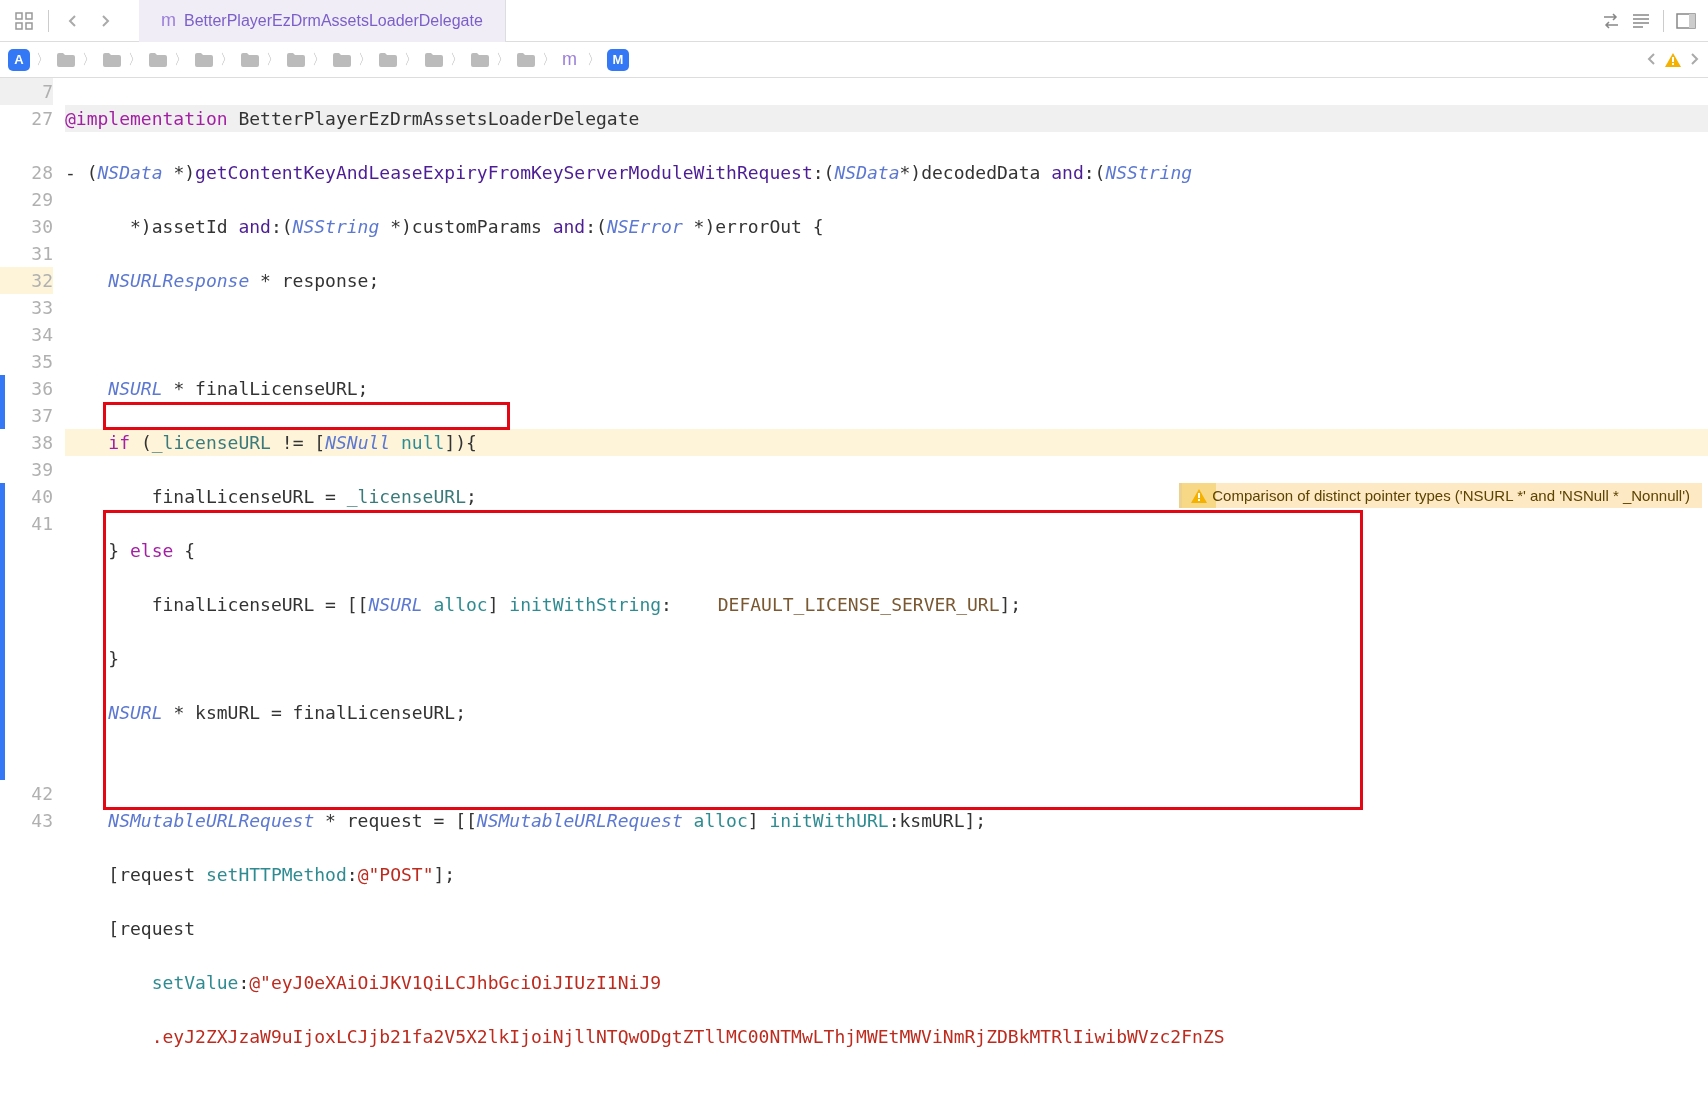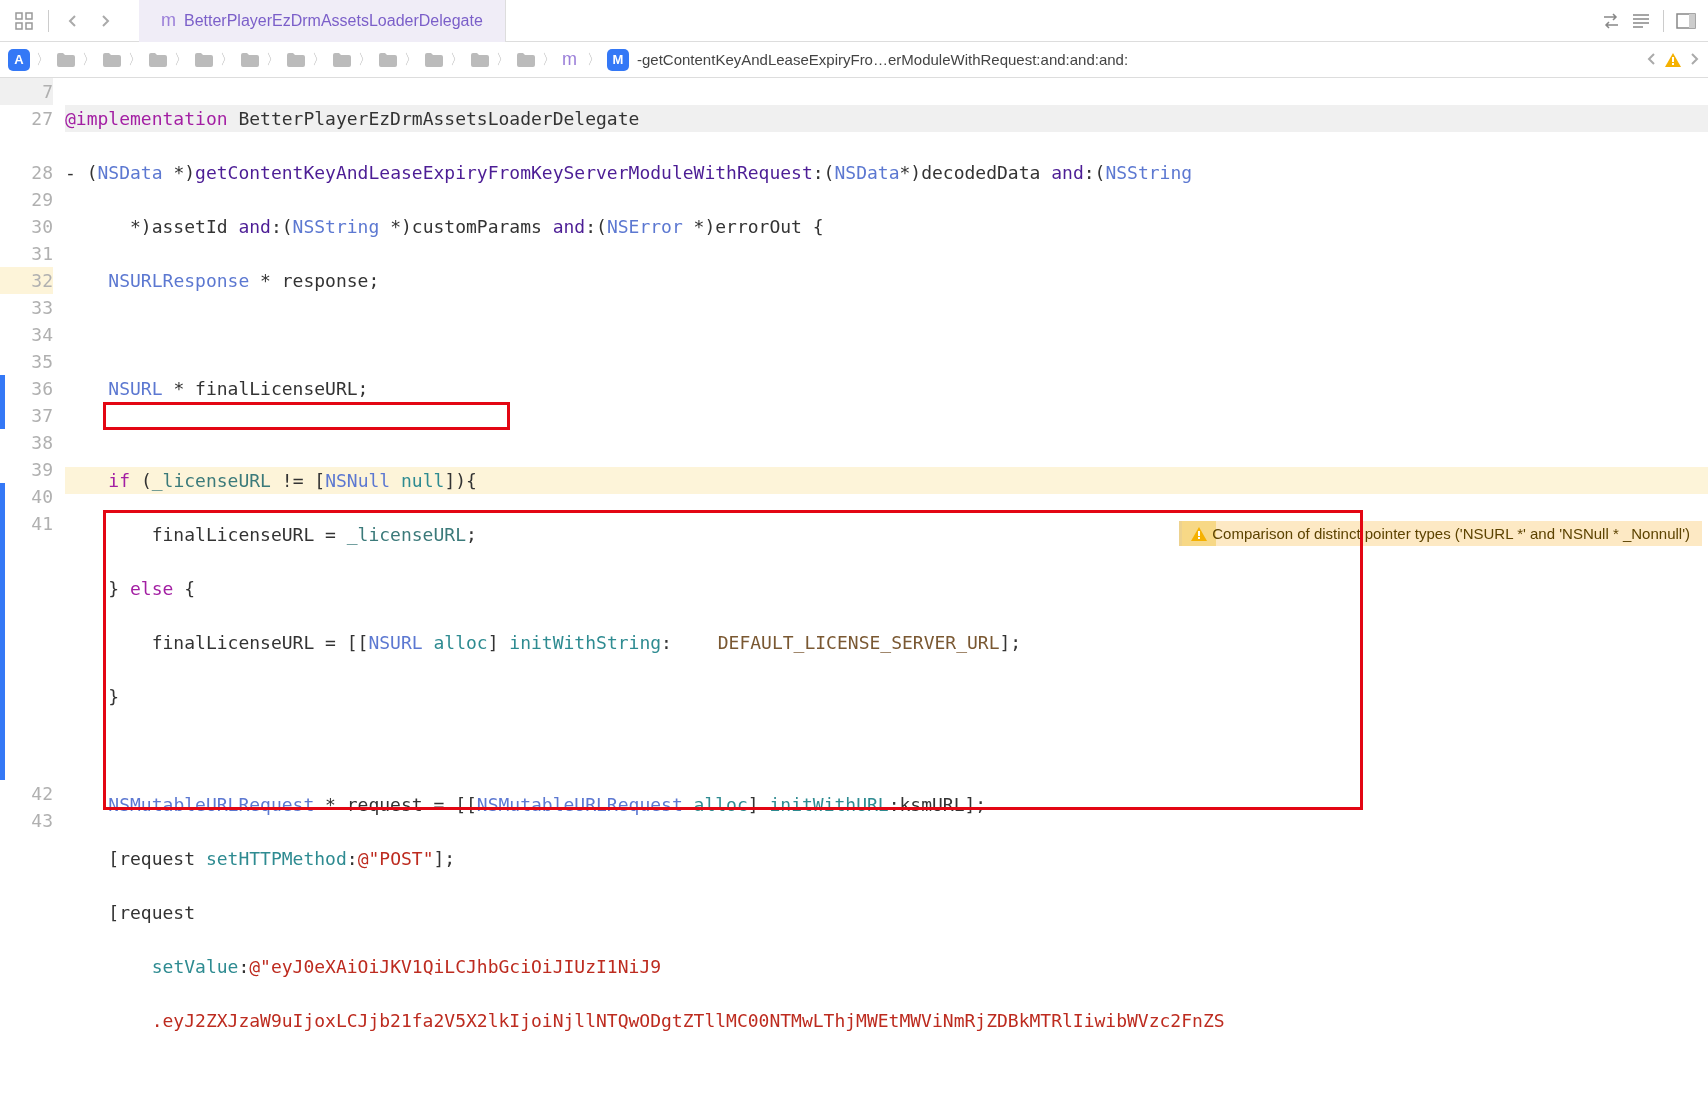--- a/index.html
+++ b/index.html
@@ -147,21 +147,21 @@
     position: relative;
   }
   .code {
     flex: 1;
     white-space: pre;
     position: relative;
     color: #333;
   }
   .ln { height: 27px; }
   .kw { color: #a31fa3; }
-  .type { color: #5c78d1; }
+  .type { color: #5c78d1; font-style: italic; }
   .method { color: #4c1d95; }
   .ident { color: #2e8b91; }
   .str { color: #bd2b1f; }
   .macro { color: #7a5832; margin-left: 35px; }
   .at { color: #a31fa3; margin-top: 39px; }
   .plain { color: #333; }
   .priv { color: #3b7a7a; }
   .change-bar {
     position: absolute;
     left: 0;
@@ -343,21 +343,20 @@
     </span>
   <span class="bc-chevron">〉</span>
 
   <span class="bc-item">
       <span class="bc-m-glyph">m</span>
     </span>
   <span class="bc-chevron">〉</span>
   <span class="bc-item">
       <span class="bc-icon-m">M</span>
     </span>
-  <span class="bc-item bc-text" style="margin-left:6px;">-getContentKeyAndLeaseExpiryFro…erModuleWithRequest:and:and:and:</span>
 
   <div class="bc-end">
     <span><svg width="12" height="12" viewBox="0 0 12 12">
           <path d="M8 1 L3 6 L8 11" fill="none" stroke="#aaa" stroke-width="2"></path>
         </svg></span>
     <span class="warn-tri">
         <svg width="18" height="18" viewBox="0 0 18 18">
           <path d="M9 2 L17 16 L1 16 Z" fill="#f5b100"></path>
           <rect x="8" y="6" width="2" height="5" fill="#fff"></rect>
           <rect x="8" y="12" width="2" height="2" fill="#fff"></rect>
@@ -402,34 +401,35 @@
     <div class="ln">42</div>
     <div class="ln">43</div>
   </div>
   <div class="code">
 <div class="ln" style="background:#f0f0f0;"><span class="at">@implementation</span><span class="plain"> BetterPlayerEzDrmAssetsLoaderDelegate</span></div>
 <div class="ln"><span class="plain">- (</span><span class="type">NSData</span><span class="plain"> *)</span><span class="method">getContentKeyAndLeaseExpiryFromKeyServerModuleWithRequest</span><span class="plain">:(</span><span class="type">NSData</span><span class="plain">*)decodedData </span><span class="method">and</span><span class="plain">:(</span><span class="type">NSString</span></div>
 <div class="ln"><span class="plain">      *)assetId </span><span class="method">and</span><span class="plain">:(</span><span class="type">NSString</span><span class="plain"> *)customParams </span><span class="method">and</span><span class="plain">:(</span><span class="type">NSError</span><span class="plain"> *)errorOut {</span></div>
 <div class="ln"><span class="plain">    </span><span class="type">NSURLResponse</span><span class="plain"> * response;</span></div>
 <div class="ln"></div>
 <div class="ln"><span class="plain">    </span><span class="type">NSURL</span><span class="plain"> * finalLicenseURL;</span></div>
-<div class="ln" style="background:#fdf4d9;position:relative;margin-top:38px;"><span class="plain">    </span><span class="kw">if</span><span class="plain"> (</span><span class="priv">_licenseURL</span><span class="plain"> != [</span><span class="type">NSNull</span><span class="plain"> </span><span class="ident">null</span><span class="plain">]){</span>
+<div class="ln" style="background:#fdf4d9;position:relative;"><span class="plain">    </span><span class="kw">if</span><span class="plain"> (</span><span class="priv">_licenseURL</span><span class="plain"> != [</span><span class="type">NSNull</span><span class="plain"> </span><span class="ident">null</span><span class="plain">]){</span>
   <div class="inline-warning">
     <span class="wbox"><span class="warn-tri"><svg width="18" height="18" viewBox="0 0 18 18">
                 <path d="M9 2 L17 16 L1 16 Z" fill="#f5b100"></path>
                 <rect x="8" y="6" width="2" height="5" fill="#fff"></rect>
                 <rect x="8" y="12" width="2" height="2" fill="#fff"></rect>
               </svg></span></span>
     <span>Comparison of distinct pointer types ('NSURL *' and 'NSNull * _Nonnull')</span>
   </div>
 </div>
 <div class="ln"><span class="plain">        finalLicenseURL = </span><span class="priv">_licenseURL</span><span class="plain">;</span></div>
 <div class="ln"><span class="plain">    } </span><span class="kw">else</span><span class="plain"> {</span></div>
 <div class="ln"><span class="plain">        finalLicenseURL = [[</span><span class="type">NSURL</span><span class="plain"> </span><span class="ident">alloc</span><span class="plain">] </span><span class="ident">initWithString</span><span class="plain">: </span><span class="macro">DEFAULT_LICENSE_SERVER_URL</span><span class="plain">];</span></div>
 <div class="ln"><span class="plain">    }</span></div>
+<div class="ln"><span class="plain">    </span><span class="type">NSURL</span><span class="plain"> * ksmURL = finalLicenseURL;</span></div>
 <div class="ln"></div>
 <div class="ln"><span class="plain">    </span><span class="type">NSMutableURLRequest</span><span class="plain"> * request = [[</span><span class="type">NSMutableURLRequest</span><span class="plain"> </span><span class="ident">alloc</span><span class="plain">] </span><span class="ident">initWithURL</span><span class="plain">:ksmURL];</span></div>
 <div class="ln"><span class="plain">    [request </span><span class="ident">setHTTPMethod</span><span class="plain">:</span><span class="str">@"POST"</span><span class="plain">];</span></div>
 <div class="ln"><span class="plain">    [request</span></div>
 <div class="ln"><span class="plain">        </span><span class="ident">setValue</span><span class="plain">:</span><span class="str">@"eyJ0eXAiOiJKV1QiLCJhbGciOiJIUzI1NiJ9</span></div>
 <div class="ln"><span class="str">        .eyJ2ZXJzaW9uIjoxLCJjb21fa2V5X2lkIjoiNjllNTQwODgtZTllMC00NTMwLThjMWEtMWViNmRjZDBkMTRlIiwibWVzc2FnZS</span></div>
 
 
 
 

